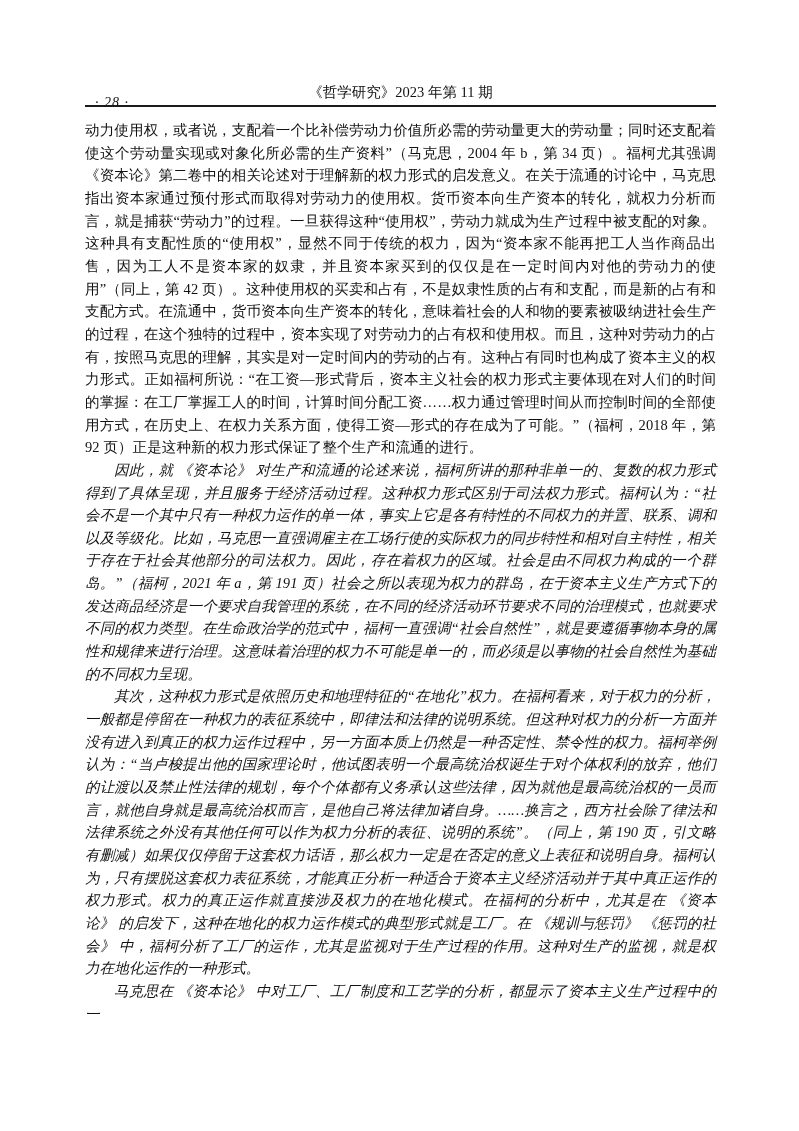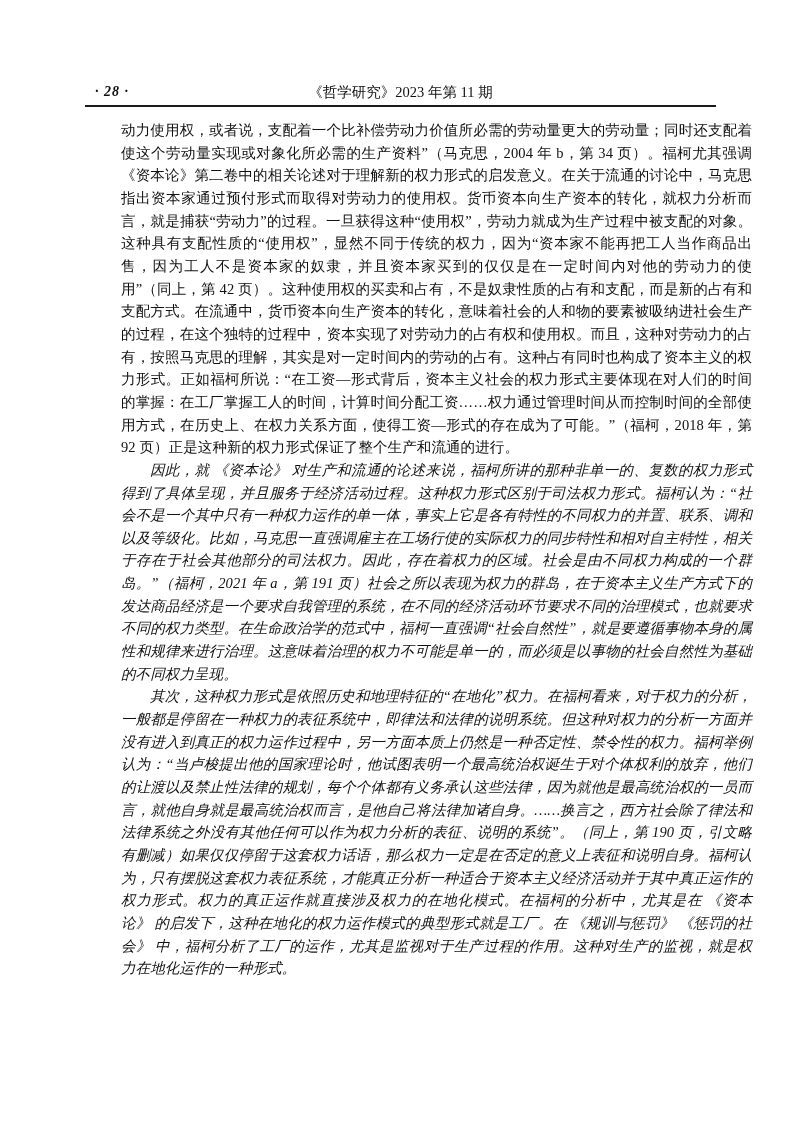--- a/index.html
+++ b/index.html
@@ -27,26 +27,25 @@
     top: 82px;
     left: 0;
     width: 100%;
     height: 20px;
     font-size: 14px;
     line-height: 20px;
   }
   .page-number {
     position: absolute;
     left: 10px;
-    top: 0;
+    top: 11px;
     font-style: italic;
     font-size: 14px;
     letter-spacing: 1px;
     white-space: nowrap;
-    font-weight: bold;
   }
   .journal-title {
     position: absolute;
     left: 0;
     top: 0;
     width: 100%;
     text-align: center;
     font-size: 14.5px;
     white-space: nowrap;
   }
@@ -61,21 +60,20 @@
   .body-text {
     position: absolute;
     top: 119px;
     left: 0;
     width: 100%;
     font-size: 14.5px;
     line-height: 22.65px;
     text-align: justify;
     text-justify: inter-ideograph;
     letter-spacing: 0.1px;
-    margin-left: 36px;
   }
   .body-text p {
     margin: 0;
     padding: 0;
   }
   .body-text p.indent {
     text-indent: 2em;
     font-style: italic;
   }
 </style>
@@ -85,14 +83,15 @@
 <div class="page">
   <div class="page-header">
     <span class="page-number">· 28 ·</span>
     <span class="journal-title">《哲学研究》2023 年第 11 期</span>
   </div>
   <div class="header-rule"></div>
   <div class="body-text">
     <p>动力使用权，或者说，支配着一个比补偿劳动力价值所必需的劳动量更大的劳动量；同时还支配着使这个劳动量实现或对象化所必需的生产资料”（马克思，2004 年 b，第 34 页）。福柯尤其强调 《资本论》第二卷中的相关论述对于理解新的权力形式的启发意义。在关于流通的讨论中，马克思指出资本家通过预付形式而取得对劳动力的使用权。货币资本向生产资本的转化，就权力分析而言，就是捕获“劳动力”的过程。一旦获得这种“使用权”，劳动力就成为生产过程中被支配的对象。这种具有支配性质的“使用权”，显然不同于传统的权力，因为“资本家不能再把工人当作商品出售，因为工人不是资本家的奴隶，并且资本家买到的仅仅是在一定时间内对他的劳动力的使用”（同上，第 42 页）。这种使用权的买卖和占有，不是奴隶性质的占有和支配，而是新的占有和支配方式。在流通中，货币资本向生产资本的转化，意味着社会的人和物的要素被吸纳进社会生产的过程，在这个独特的过程中，资本实现了对劳动力的占有权和使用权。而且，这种对劳动力的占有，按照马克思的理解，其实是对一定时间内的劳动的占有。这种占有同时也构成了资本主义的权力形式。正如福柯所说：“在工资—形式背后，资本主义社会的权力形式主要体现在对人们的时间的掌握：在工厂掌握工人的时间，计算时间分配工资……权力通过管理时间从而控制时间的全部使用方式，在历史上、在权力关系方面，使得工资—形式的存在成为了可能。”（福柯，2018 年，第 92 页）正是这种新的权力形式保证了整个生产和流通的进行。</p>
     <p class="indent">因此，就 《资本论》 对生产和流通的论述来说，福柯所讲的那种非单一的、复数的权力形式得到了具体呈现，并且服务于经济活动过程。这种权力形式区别于司法权力形式。福柯认为：“社会不是一个其中只有一种权力运作的单一体，事实上它是各有特性的不同权力的并置、联系、调和以及等级化。比如，马克思一直强调雇主在工场行使的实际权力的同步特性和相对自主特性，相关于存在于社会其他部分的司法权力。因此，存在着权力的区域。社会是由不同权力构成的一个群岛。”（福柯，2021 年 a，第 191 页）社会之所以表现为权力的群岛，在于资本主义生产方式下的发达商品经济是一个要求自我管理的系统，在不同的经济活动环节要求不同的治理模式，也就要求不同的权力类型。在生命政治学的范式中，福柯一直强调“社会自然性”，就是要遵循事物本身的属性和规律来进行治理。这意味着治理的权力不可能是单一的，而必须是以事物的社会自然性为基础的不同权力呈现。</p>
     <p class="indent">其次，这种权力形式是依照历史和地理特征的“在地化”权力。在福柯看来，对于权力的分析，一般都是停留在一种权力的表征系统中，即律法和法律的说明系统。但这种对权力的分析一方面并没有进入到真正的权力运作过程中，另一方面本质上仍然是一种否定性、禁令性的权力。福柯举例认为：“当卢梭提出他的国家理论时，他试图表明一个最高统治权诞生于对个体权利的放弃，他们的让渡以及禁止性法律的规划，每个个体都有义务承认这些法律，因为就他是最高统治权的一员而言，就他自身就是最高统治权而言，是他自己将法律加诸自身。……换言之，西方社会除了律法和法律系统之外没有其他任何可以作为权力分析的表征、说明的系统”。（同上，第 190 页，引文略有删减）如果仅仅停留于这套权力话语，那么权力一定是在否定的意义上表征和说明自身。福柯认为，只有摆脱这套权力表征系统，才能真正分析一种适合于资本主义经济活动并于其中真正运作的权力形式。权力的真正运作就直接涉及权力的在地化模式。在福柯的分析中，尤其是在 《资本论》 的启发下，这种在地化的权力运作模式的典型形式就是工厂。在 《规训与惩罚》 《惩罚的社会》 中，福柯分析了工厂的运作，尤其是监视对于生产过程的作用。这种对生产的监视，就是权力在地化运作的一种形式。</p>
+    <p class="indent">马克思在 《资本论》 中对工厂、工厂制度和工艺学的分析，都显示了资本主义生产过程中的一</p>
   </div>
 </div>
 
 </body></html>

